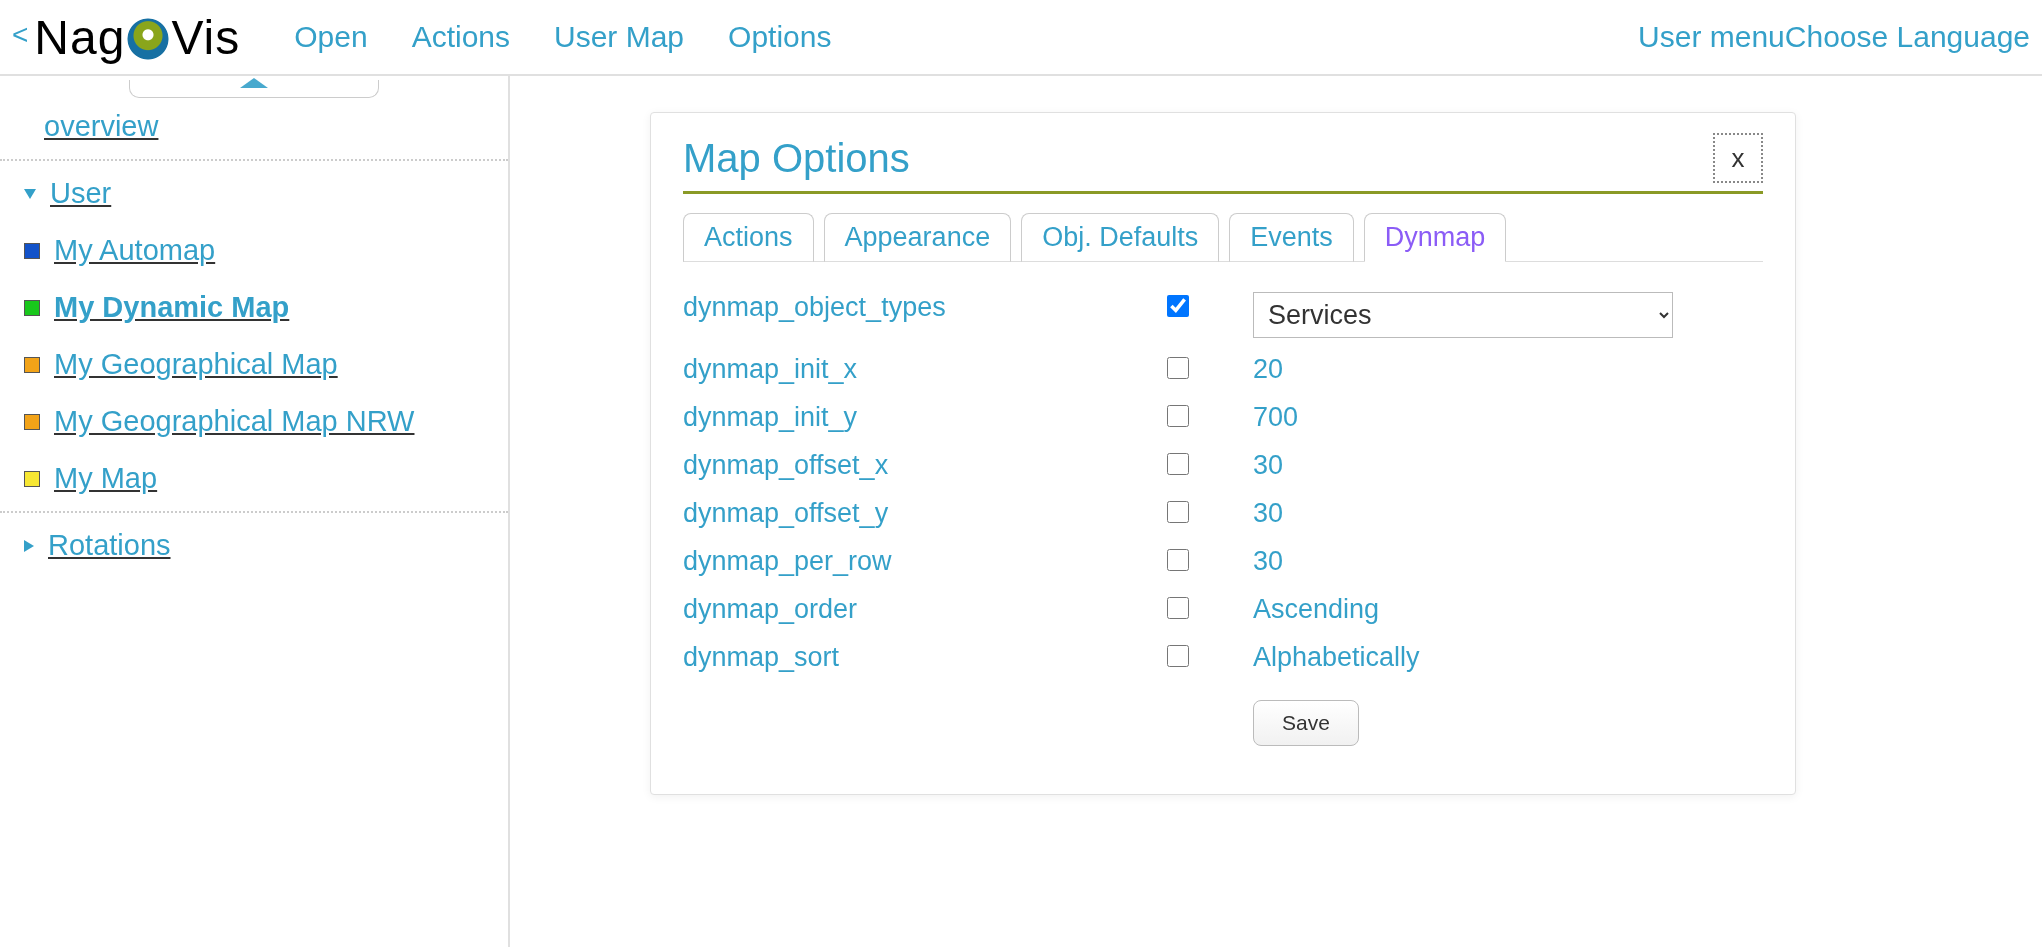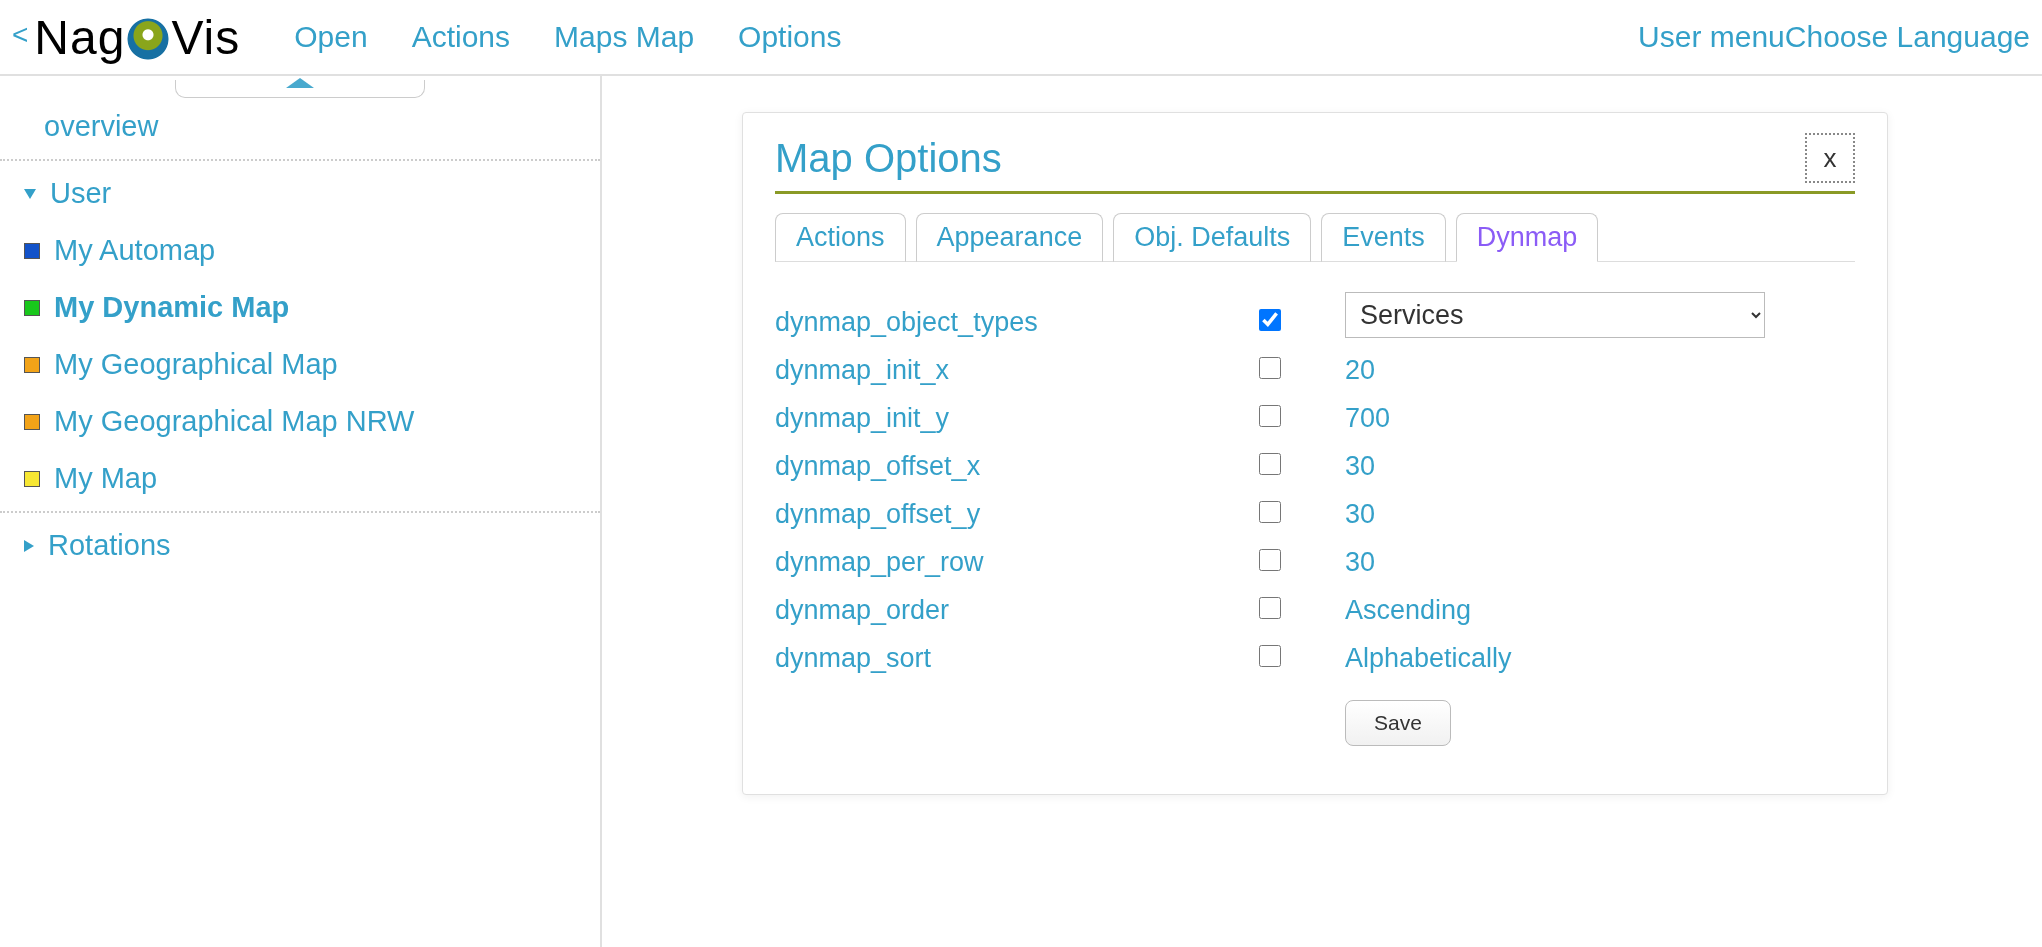--- a/index.html
+++ b/index.html
@@ -66,24 +66,25 @@
   }
   .topmenu-right {
     margin-left: auto;
     display:flex; 
     font-size: 30px;
   }
 
   
   .layout { display:flex; height: calc(947px - 76px); }
   .sidebar {
-    width: 602px;
+    width: 510px;
     background: #fff;
     border-right: 2px solid #e0e0e0;
     padding-top: 4px;
+    text-decoration: underline;
   }
   .main {
     flex: 1;
     background: #fff;
     position: relative;
   }
 
   
   .preview-stub {
     width: 250px; height: 18px;
@@ -188,21 +189,21 @@
   .tab.active {
     color: #8b5cf6;
     border-bottom: 1px solid #fff;
   }
 
   .form {
     margin-top: 22px;
   }
   .form-row {
     display:flex;
-    align-items:flex-end;
+    align-items:flex-start;
     padding: 8px 0;
     font-size: 27px;
     gap: 20px;
   }
   .form-label {
     width: 460px;
     color: var(--link);
   }
   .form-check {
     width: 70px;
@@ -243,21 +244,21 @@
 <div class="topbar">
   <span class="back">&lt;</span>
   <span class="logo">
     <span class="n1">Nag</span>
     <span class="swirl"></span>
     <span class="n2">Vis</span>
   </span>
   <div class="topmenu">
     <a>Open</a>
     <a>Actions</a>
-    <a>Maps Map</a>
+    <a>User Map</a>
     <a>Options</a>
   </div>
   <div class="topmenu-right">
     <a>User menu</a>
     <a>Choose Language</a>
   </div>
 </div>
 
 <div class="layout">
 

